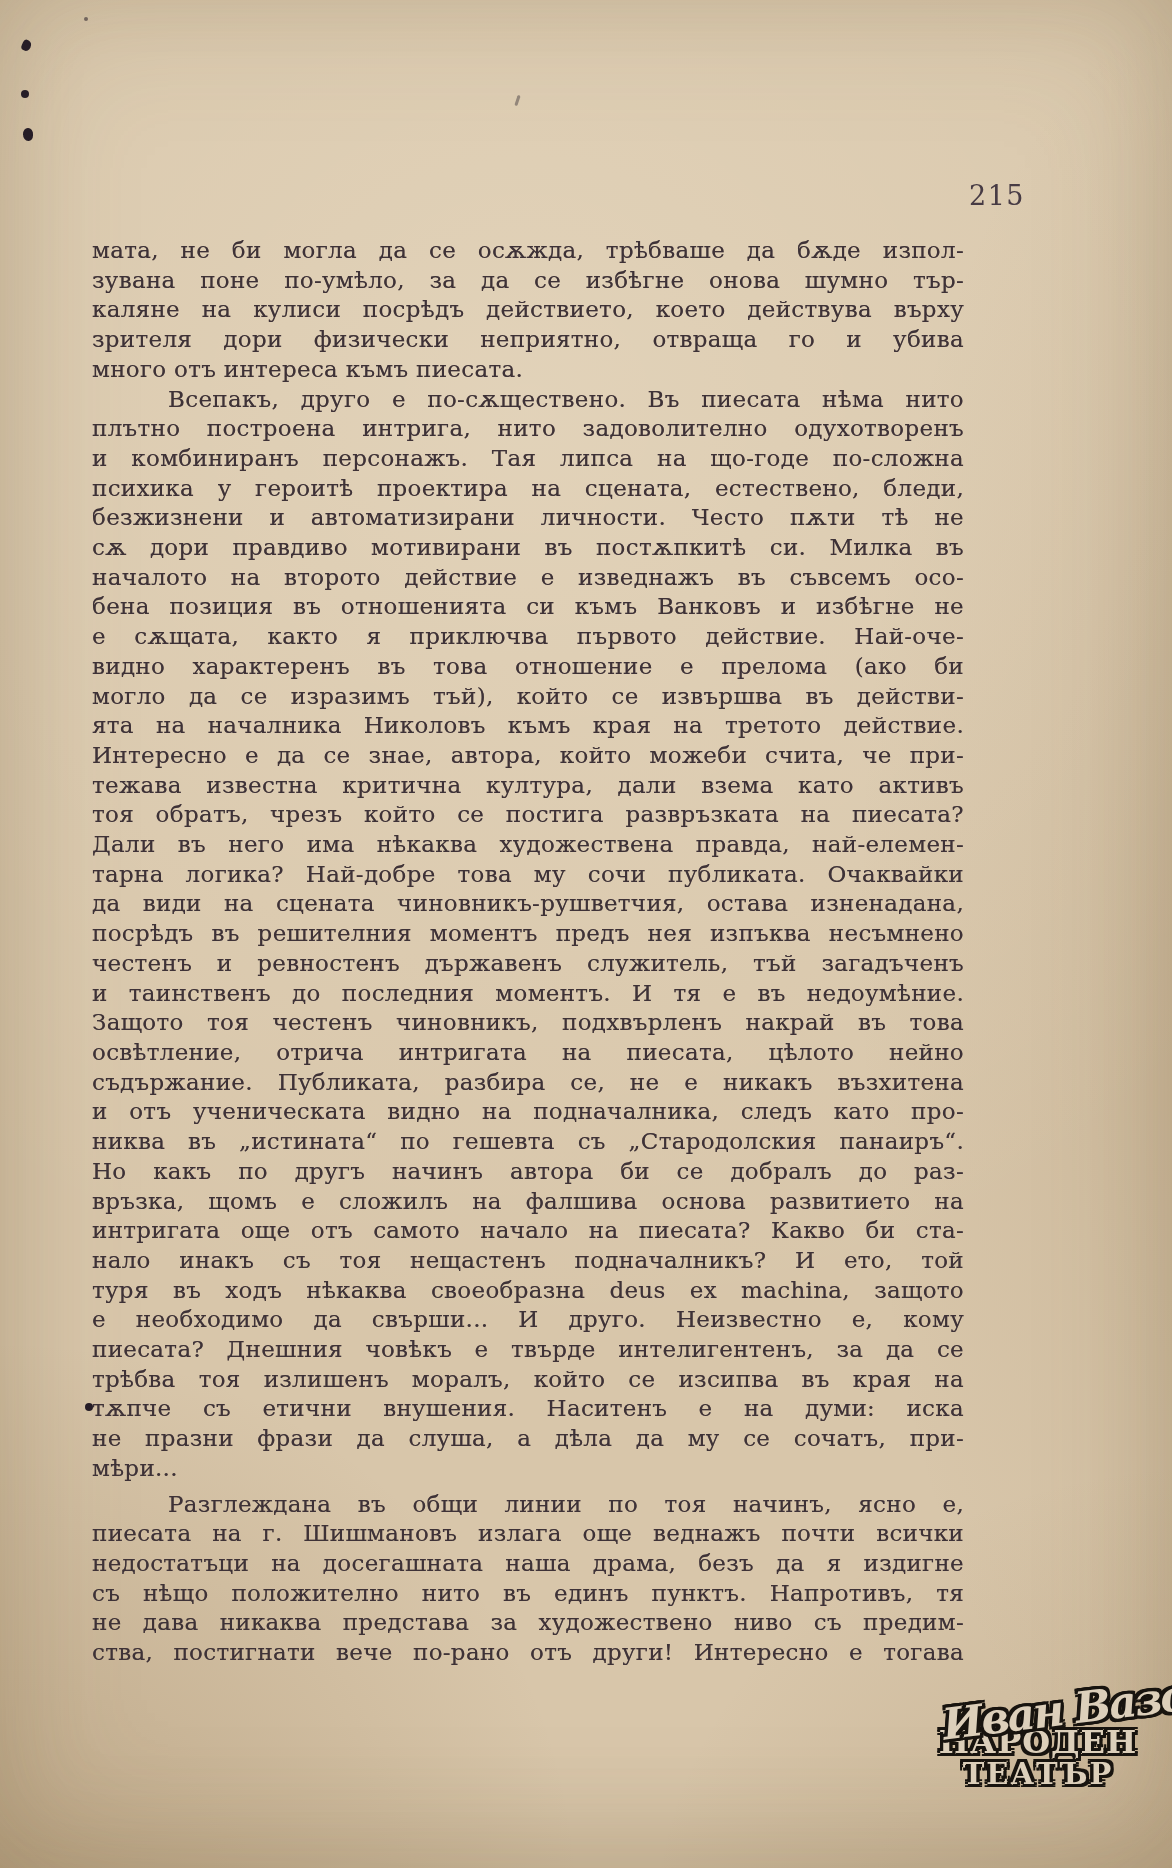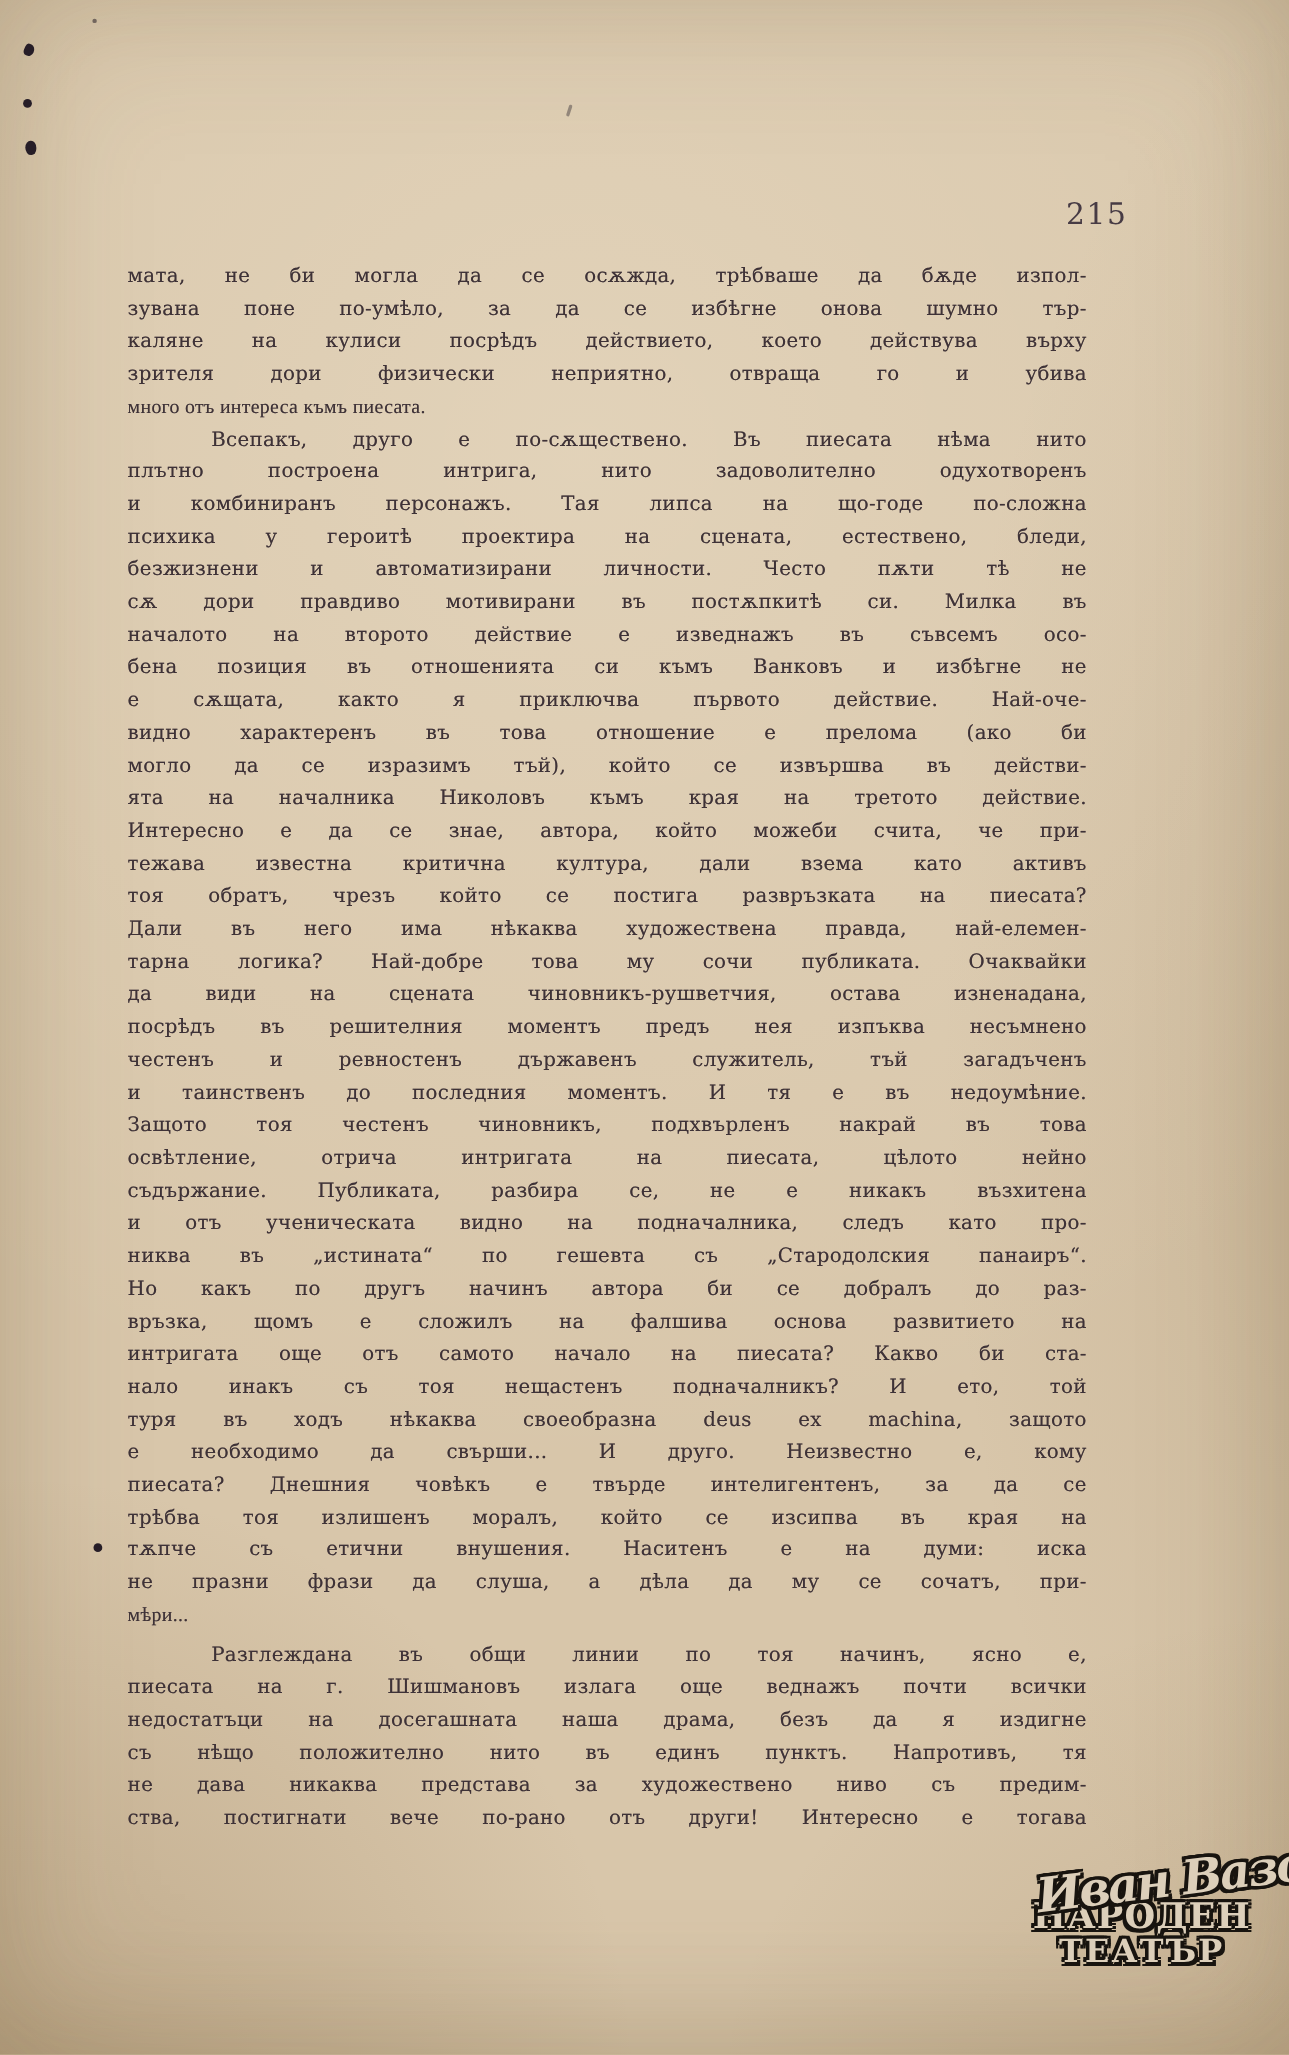--- a/index.html
+++ b/index.html
@@ -16,27 +16,27 @@
       radial-gradient(ellipse 90% 45% at 105% 103%,rgba(130,100,60,0.22), rgba(130,100,60,0) 55%),
       radial-gradient(ellipse 60% 100% at 103% 50%,rgba(135,105,65,0.14), rgba(135,105,65,0) 50%),
       #d8c6aa;
     box-shadow:inset 0 0 140px rgba(115,90,55,0.22), inset 0 -30px 90px rgba(115,90,55,0.14);
   }
   .pagenum{
     position:absolute;top:180px;left:933px;
     font-size:27px;font-weight:400;letter-spacing:1.5px;color:#473b44;margin-left:36px;
   }
   .text-block{
-    position:absolute;left:116px;top:236px;width:872px;
-    font-size:18px;line-height:29.7px;letter-spacing:0.3px;
+    position:absolute;left:92px;top:236px;width:872px;
+    font-size:23px;line-height:29.7px;letter-spacing:0.3px;
     color:#3e3237;
     text-shadow:0 0 0.6px rgba(62,50,55,0.55);
   }
   .line{text-align:justify;text-align-last:justify;white-space:nowrap;}
-  .line.endline{text-align-last:left;font-family:Liberation Serif, serif;}
+  .line.endline{text-align-last:left;}
   .line.indent{text-indent:76px;}
   .line.paragap{margin-top:6px;}
   .stamp{
     position:absolute;left:928px;top:1692px;width:220px;
     text-align:center;color:#dccfba;
     --o:#18140f;
   }
   .stamp .outlined{
     text-shadow:
       -3px -3px 0 var(--o), 3px -3px 0 var(--o), -3px 3px 0 var(--o), 3px 3px 0 var(--o),

